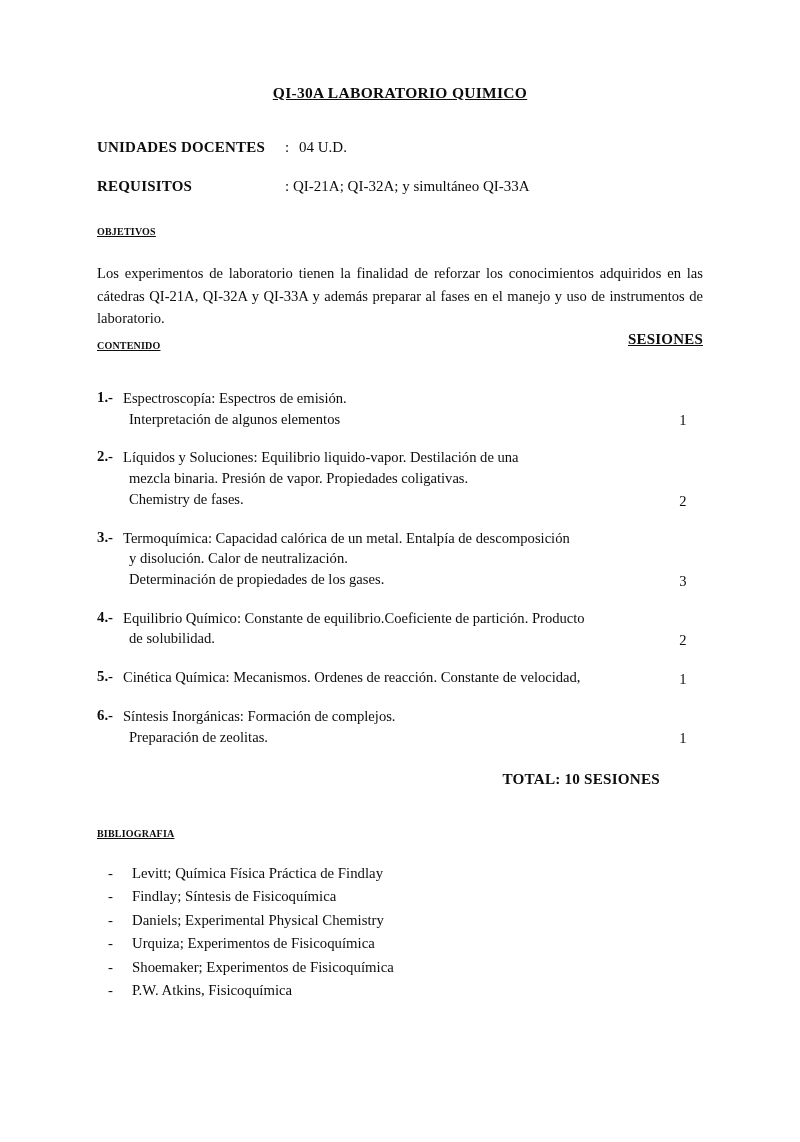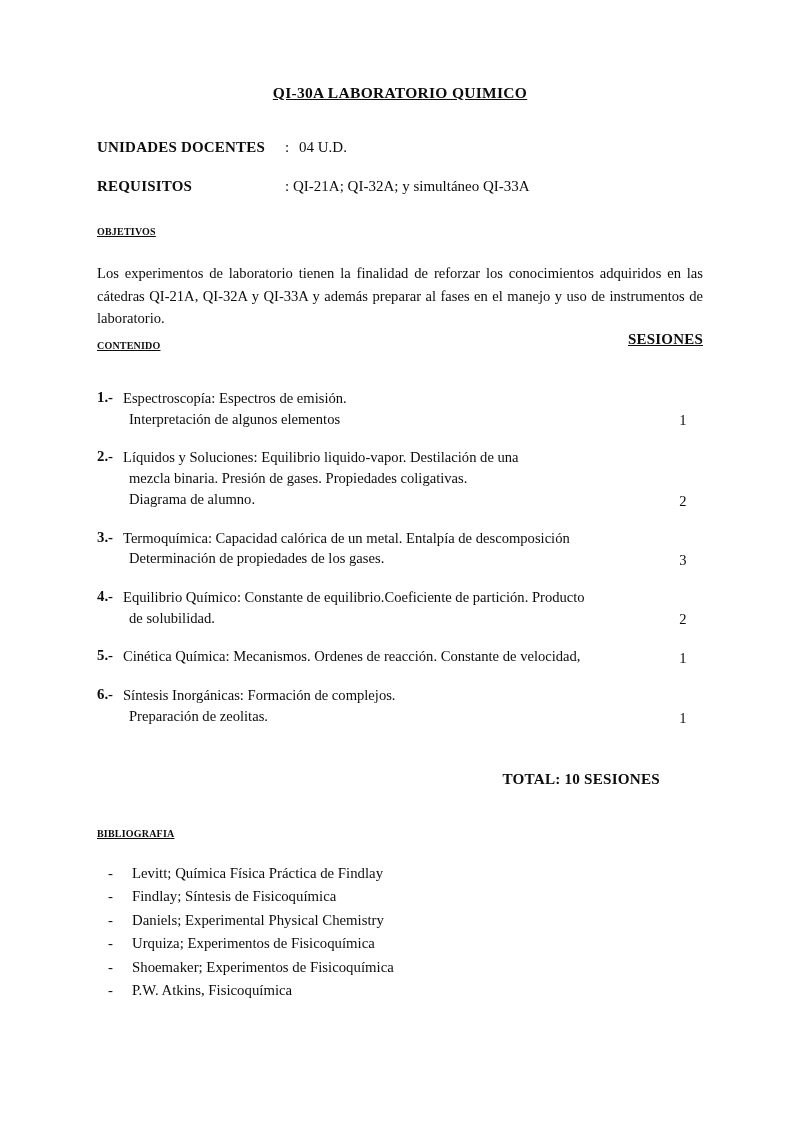--- a/index.html
+++ b/index.html
@@ -178,30 +178,31 @@
         <span class="ln">Espectroscopía: Espectros de emisión.</span>
         <span class="ln indent">Interpretación de algunos elementos</span>
       </div>
       <div class="content-sessions">1</div>
     </div>
 
     <div class="content-item" style="margin-bottom:18px;">
       <div class="content-num">2.-</div>
       <div class="content-text">
         <span class="ln">Líquidos y Soluciones: Equilibrio liquido-vapor. Destilación de una</span>
-        <span class="ln indent">mezcla binaria. Presión de gases. Propiedades coligativas.</span>
-        <span class="ln indent">Diagrama de alumno.</span>
+        <span class="ln indent">mezcla binaria. Presión de vapor. Propiedades coligativas.</span>
+        <span class="ln indent">Chemistry de fases.</span>
       </div>
       <div class="content-sessions">2</div>
     </div>
 
     <div class="content-item" style="margin-bottom:18px;">
       <div class="content-num">3.-</div>
       <div class="content-text">
         <span class="ln">Termoquímica: Capacidad calórica de un metal. Entalpía de descomposición</span>
+        <span class="ln indent">y disolución.  Calor de neutralización.</span>
         <span class="ln indent">Determinación de propiedades de los gases.</span>
       </div>
       <div class="content-sessions">3</div>
     </div>
 
     <div class="content-item" style="margin-bottom:18px;">
       <div class="content-num">4.-</div>
       <div class="content-text">
         <span class="ln">Equilibrio Químico: Constante de equilibrio.Coeficiente de partición. Producto</span>
         <span class="ln indent">de solubilidad.</span>

